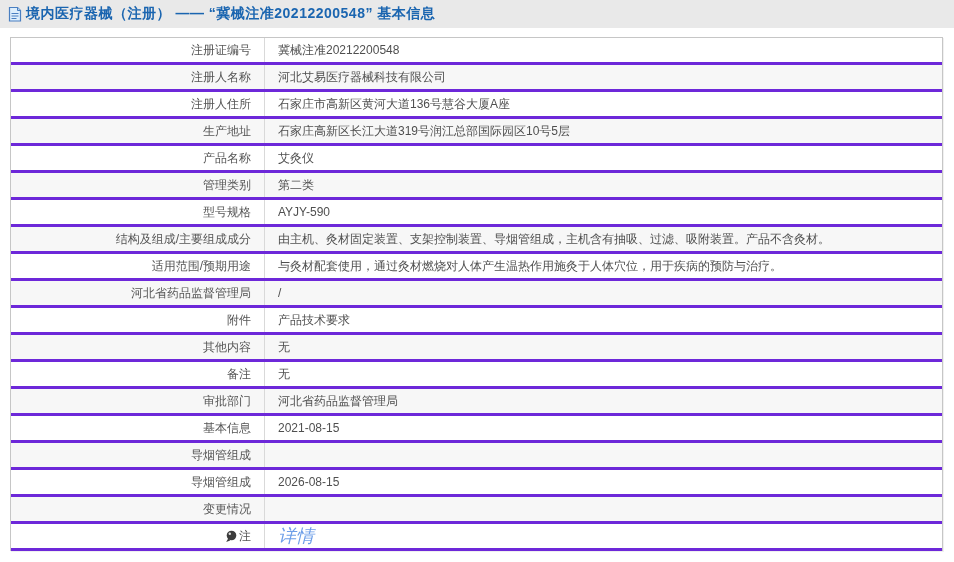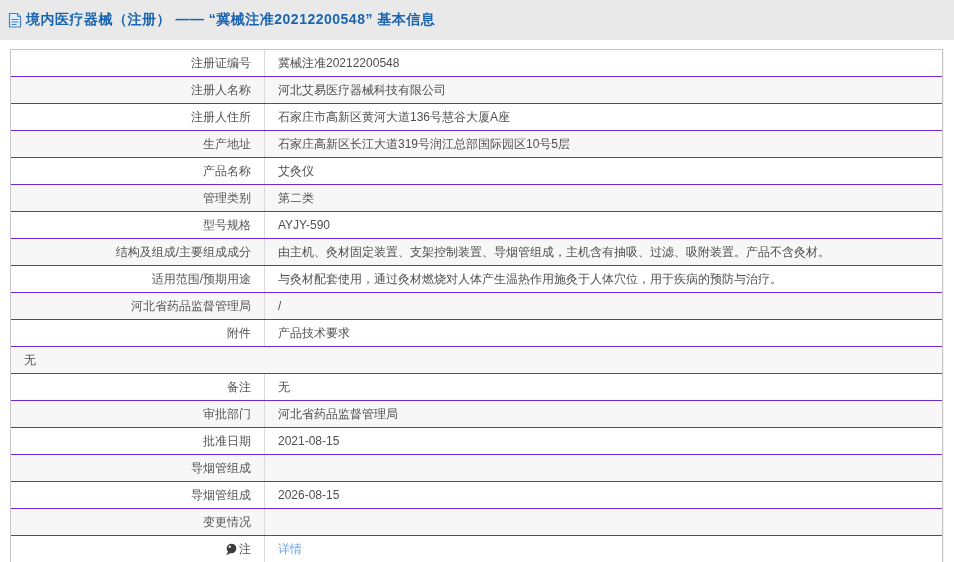--- a/index.html
+++ b/index.html
@@ -3,21 +3,21 @@
 <meta charset="utf-8">
 <style>
   * { margin: 0; padding: 0; box-sizing: border-box; }
   html, body {
     width: 954px; height: 562px;
     background: #ffffff;
     font-family: "Liberation Sans", "DejaVu Sans", sans-serif;
     overflow: hidden;
   }
   .page-header {
-    height: 40px;
+    height: 28px;
     background: #e9e9e9;
     display: flex;
     align-items: center;
     padding-left: 8px;
   }
   .doc-icon {
     width: 14px; height: 15px;
     margin-right: 4px;
     display: inline-flex;
     flex: 0 0 auto;
@@ -33,21 +33,21 @@
     margin: 9px 10px 0 10px;
     width: 933px;
     border: 1px solid #c6c6c6;
     border-bottom: none;
     box-shadow: 1px 1px 0 rgba(0,0,0,0.06);
   }
   .row {
     display: flex;
     height: 27px;
     align-items: stretch;
-    border-bottom: 1px solid #6d28d9;
+    border-bottom: 3px solid #6d28d9;
     background: #ffffff;
     font-size: 12px;
     color: #555555;
   }
   .row:nth-child(even) { background: #f7f7f7; }
   .cell-label {
     width: 254px;
     flex: 0 0 254px;
     display: flex;
     align-items: center;
@@ -68,21 +68,22 @@
   .note-icon {
     width: 12px; height: 13px;
     margin-right: 2px;
     display: inline-flex;
     flex: 0 0 auto;
   }
   a.detail-link {
     color: #6d9ee8;
     text-decoration: none;
     cursor: pointer;
-    font-size: 12px;
+    font-size: 18px;
+    font-style: italic;
   }
 </style>
 </head>
 <body>
 
 <div class="page-header">
   <span class="doc-icon">
     <svg viewBox="0 0 14 15" width="14" height="15">
       <path d="M1.5 0.5 h8 l3 3 v10.5 h-11 z" fill="#ddeefc" stroke="#4a7fc1" stroke-width="1.2"></path>
       <path d="M9.5 0.5 v3 h3" fill="#b9d6f0" stroke="#4a7fc1" stroke-width="1"></path>
@@ -133,32 +134,33 @@
   </div>
   <div class="row">
     <div class="cell-label">河北省药品监督管理局</div>
     <div class="cell-value">/</div>
   </div>
   <div class="row">
     <div class="cell-label">附件</div>
     <div class="cell-value">产品技术要求</div>
   </div>
   <div class="row">
+    <div class="cell-label">其他内容</div>
     <div class="cell-value">无</div>
   </div>
   <div class="row">
     <div class="cell-label">备注</div>
     <div class="cell-value">无</div>
   </div>
   <div class="row">
     <div class="cell-label">审批部门</div>
     <div class="cell-value">河北省药品监督管理局</div>
   </div>
   <div class="row">
-    <div class="cell-label">批准日期</div>
+    <div class="cell-label">基本信息</div>
     <div class="cell-value">2021-08-15</div>
   </div>
   <div class="row">
     <div class="cell-label">导烟管组成</div>
     <div class="cell-value"></div>
   </div>
   <div class="row">
     <div class="cell-label">导烟管组成</div>
     <div class="cell-value">2026-08-15</div>
   </div>

